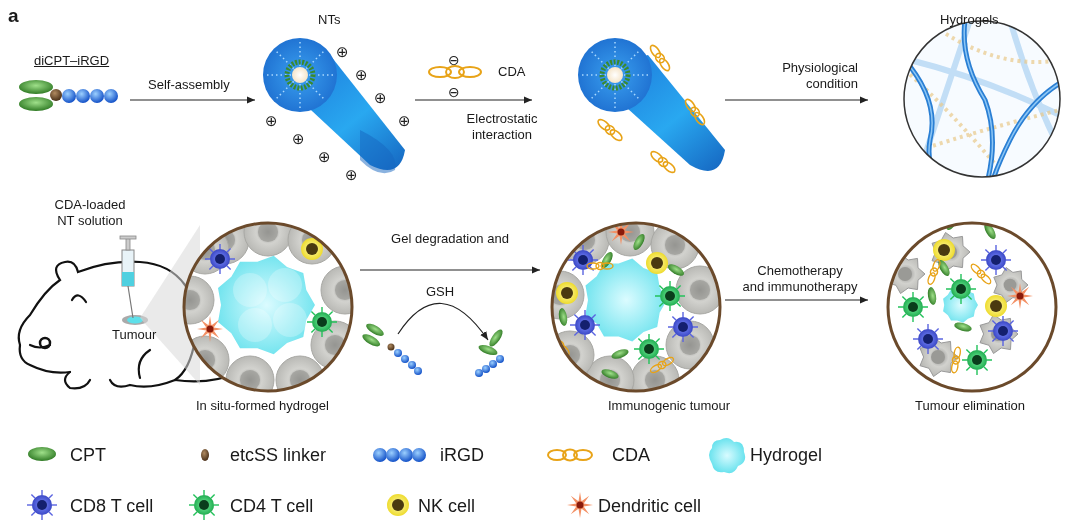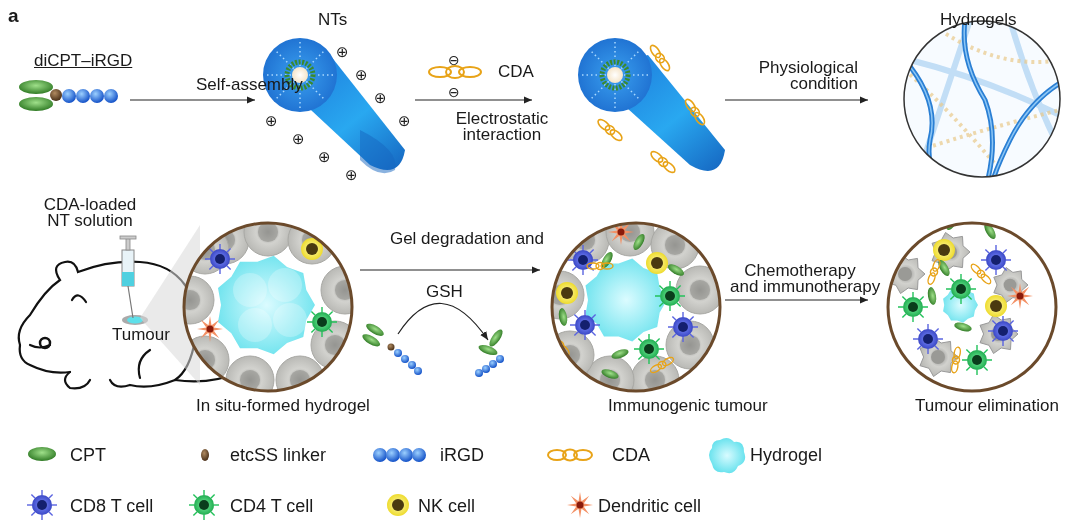--- a/index.html
+++ b/index.html
@@ -1,18 +1,18 @@
 <!DOCTYPE html>
 <html><head>
 <meta charset="utf-8">
 <style>
   html, body { margin:0; padding:0; background:#ffffff; }
   body { width:1080px; height:530px; position:relative; overflow:hidden;
          font-family:"Liberation Sans", sans-serif; color:#1a1a1a; }
-  .lbl { position:absolute; font-size:17px; line-height:16px; text-align:center; white-space:nowrap; }
+  .lbl { position:absolute; font-size:13px; line-height:16px; text-align:center; white-space:nowrap; }
   .panel { position:absolute; font-size:19px; font-weight:bold; }
   svg.art { position:absolute; left:0; top:0; }
   .leg-txt { position:absolute; font-size:18px; line-height:16px; white-space:nowrap; }
 </style>
 </head>
 <body>
 
 <svg class="art" width="1080" height="530" viewBox="0 0 1080 530">
   <defs>
     <radialGradient id="gCpt" cx="50%" cy="40%" r="60%">
@@ -645,40 +645,40 @@
       <g>
         <path d="M593.0,505.0L583.7,506.5L589.2,514.2L581.5,508.7L580.0,518.0L578.5,508.7L570.8,514.2L576.3,506.5L567.0,505.0L576.3,503.5L570.8,495.8L578.5,501.3L580.0,492.0L581.5,501.3L589.2,495.8L583.7,503.5Z" fill="#f39064"></path>
         <circle cx="580" cy="505" r="3.5" fill="#8a1a0a"></circle>
       </g>
     </g>
 </svg>
 
 <div class="panel" style="left:8px; top:5px;">a</div>
 
 <div class="lbl" style="left:34px; top:53px;text-decoration:underline;">diCPT–iRGD</div>
-<div class="lbl" style="left:148px; top:77px;margin-left:48px;">Self-assembly</div>
+<div class="lbl" style="left:148px; top:77px;">Self-assembly</div>
 <div class="lbl" style="left:318px; top:12px;">NTs</div>
 <div class="lbl" style="left:498px; top:64px;">CDA</div>
 <div class="lbl" style="left:442px; top:111px; width:120px; ">
   <div>Electrostatic</div>
   <div>interaction</div>
 </div>
 <div class="lbl" style="left:748px; top:60px; width:110px; text-align:right;">
   <div>Physiological</div>
   <div>condition</div>
 </div>
 <div class="lbl" style="left:940px; top:12px;">Hydrogels</div>
 
 <div class="lbl" style="left:40px; top:197px; width:100px;">
   <div>CDA-loaded</div>
   <div>NT solution</div>
 </div>
 <div class="lbl" style="left:112px; top:327px;">Tumour</div>
 <div class="lbl" style="left:196px; top:398px;">In situ-formed hydrogel</div>
-<div class="lbl" style="left:384px; top:231px; width:160px;text-align:right;">
+<div class="lbl" style="left:370px; top:231px; width:160px;">
   <div>Gel degradation and</div>
 </div>
 <div class="lbl" style="left:426px; top:284px;">GSH</div>
 <div class="lbl" style="left:567px; top:398px;margin-left:41px;">Immunogenic tumour</div>
 <div class="lbl" style="left:730px; top:263px; width:140px;">
   <div>Chemotherapy</div>
   <div>and immunotherapy</div>
 </div>
 <div class="lbl" style="left:915px; top:398px;">Tumour elimination</div>
 

